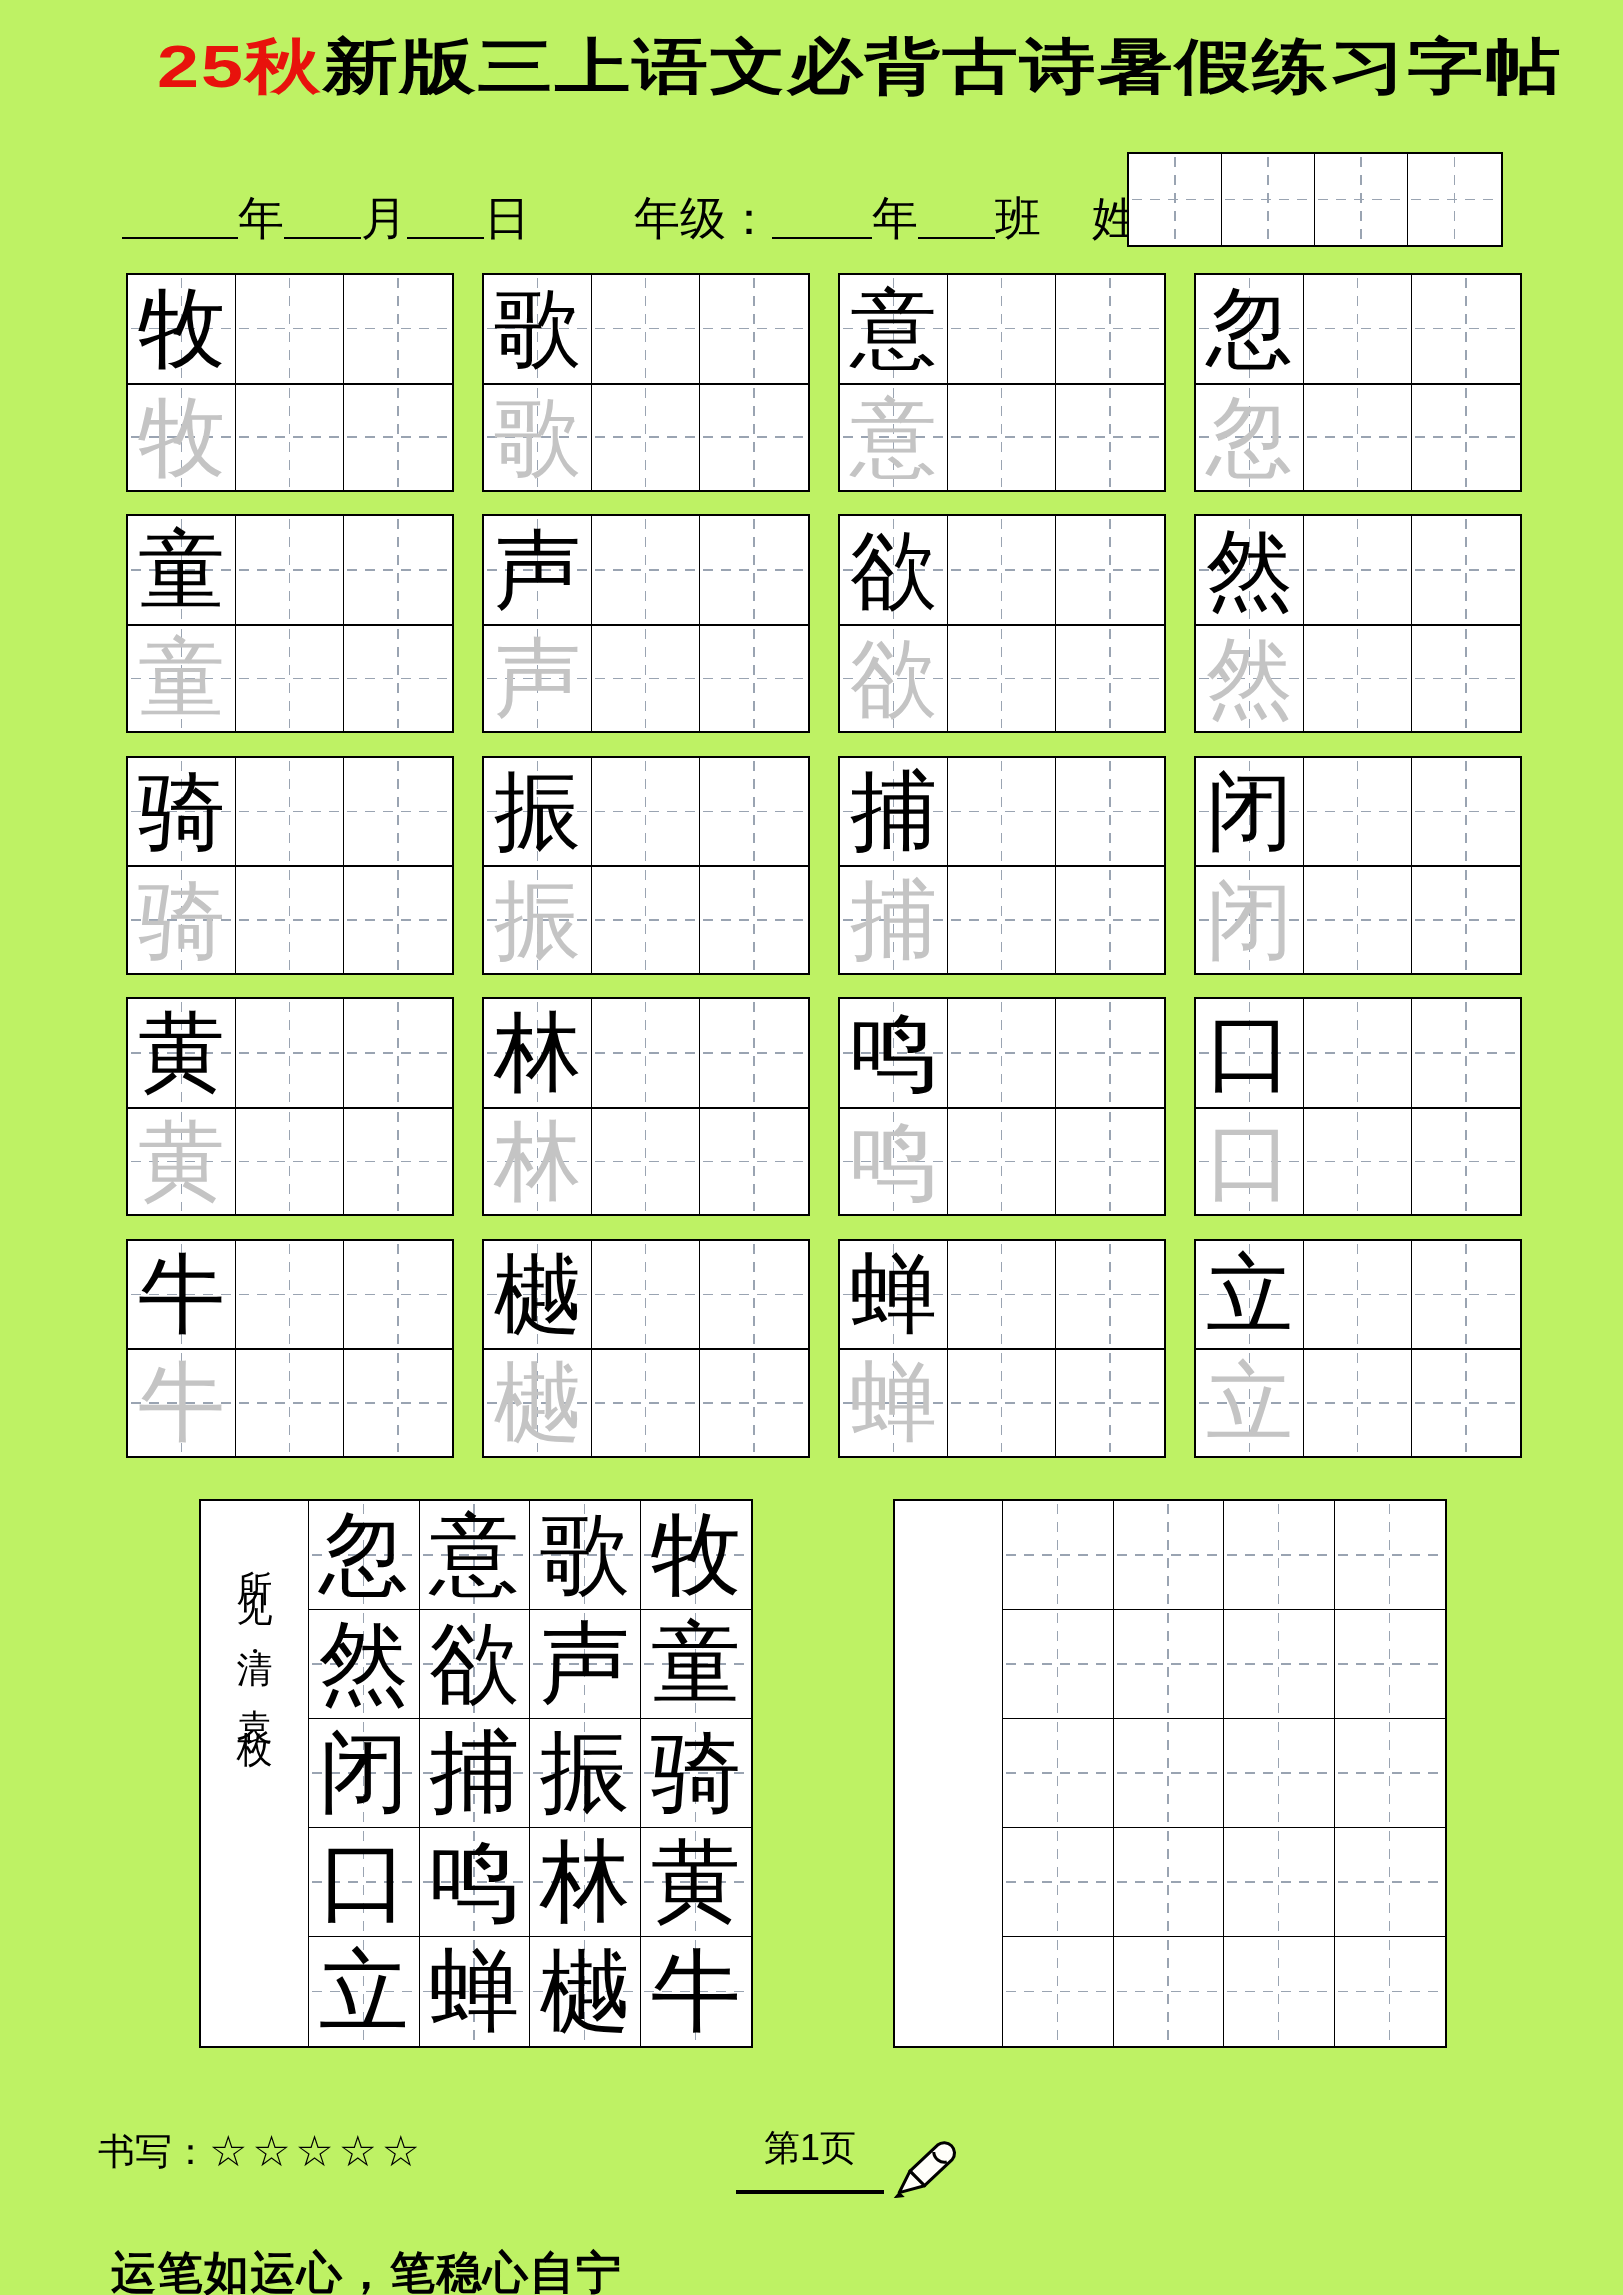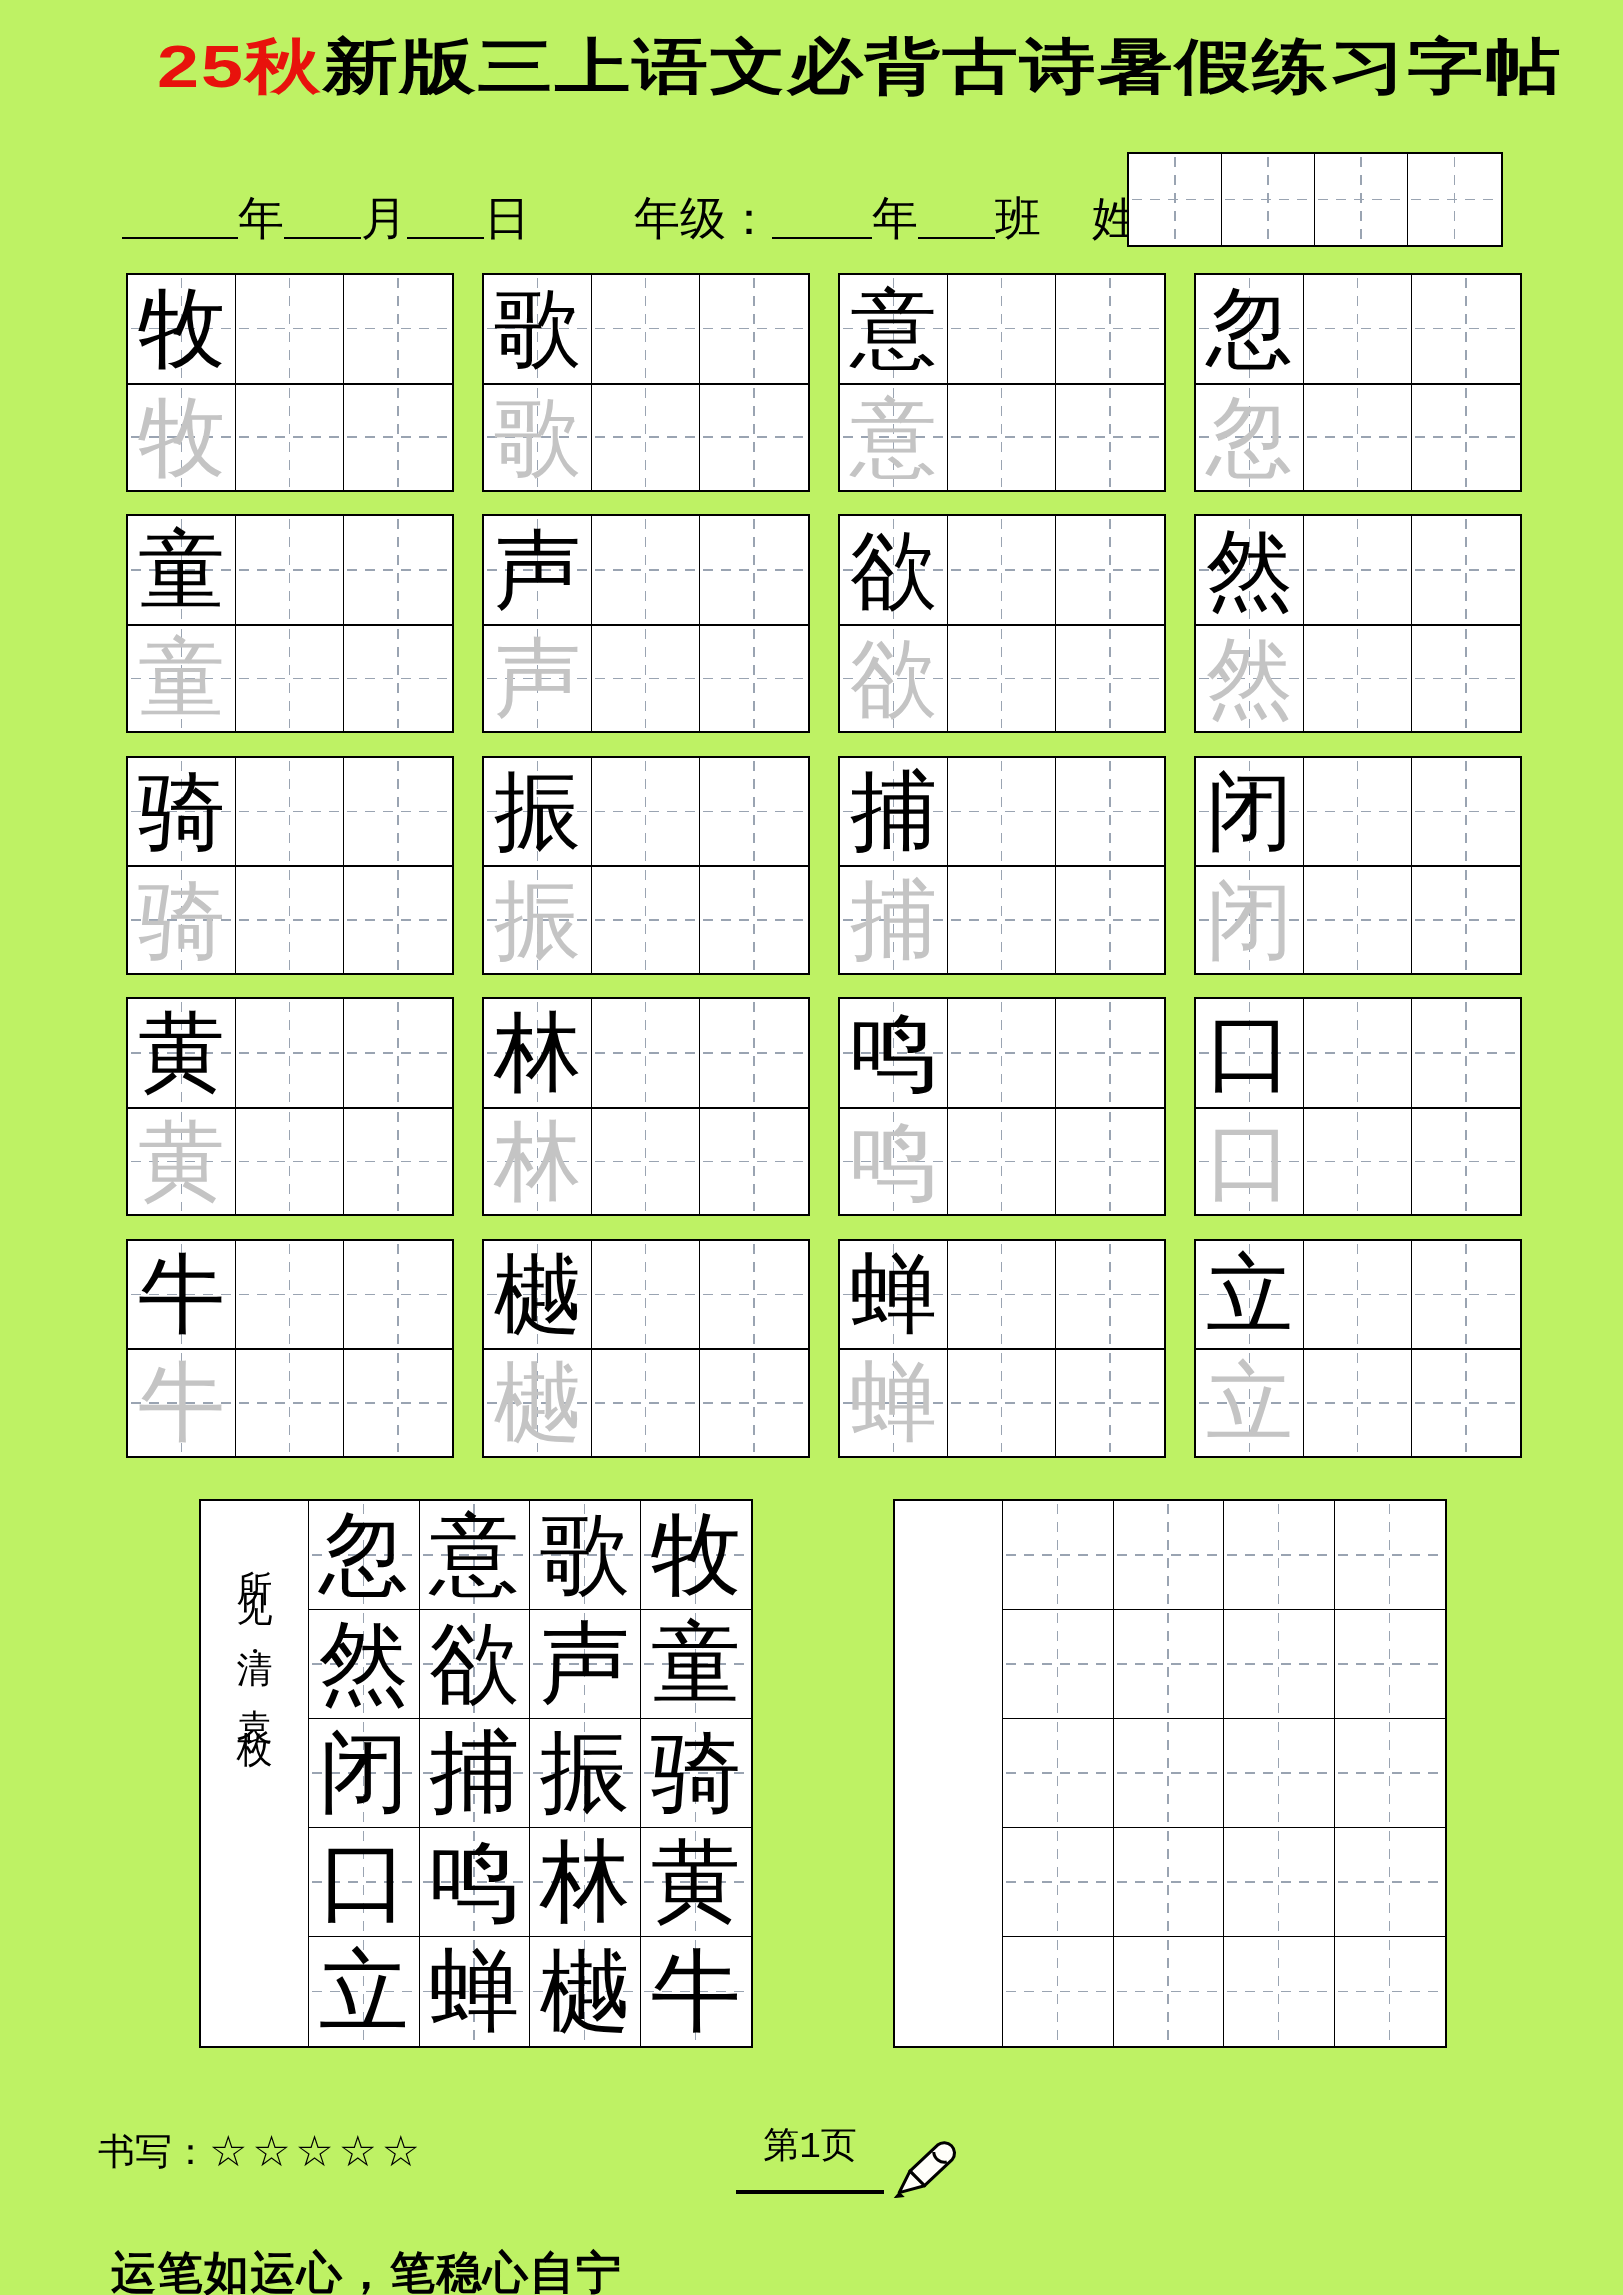--- a/index.html
+++ b/index.html
@@ -117,21 +117,21 @@
 
   
   .writing-row{
     position:absolute;left:98px;top:2130px;
     font-size:37px;line-height:43px;white-space:nowrap;font-family:Liberation Serif, serif;
   }
   .writing-row .stars{font-size:43px;letter-spacing:4.6px;vertical-align:-2.3px;}
   .pageno{
     position:absolute;left:736px;top:2127px;width:148px;
     text-align:center;
-    font-family:Liberation Mono, monospace;
+    font-family:Liberation Sans, sans-serif;
     font-size:36px;line-height:42px;
   }
   .pageno-line{
     position:absolute;left:736px;top:2190px;width:148px;height:3.9px;background:#000;
   }
   .pen{position:absolute;left:886px;top:2132px;}
   .slogan{
     position:absolute;left:111px;top:2215px;
     font-family:"Liberation Sans","DejaVu Sans",sans-serif;
     font-weight:bold;font-size:45px;line-height:51px;letter-spacing:1.5px;margin-top:32px;

